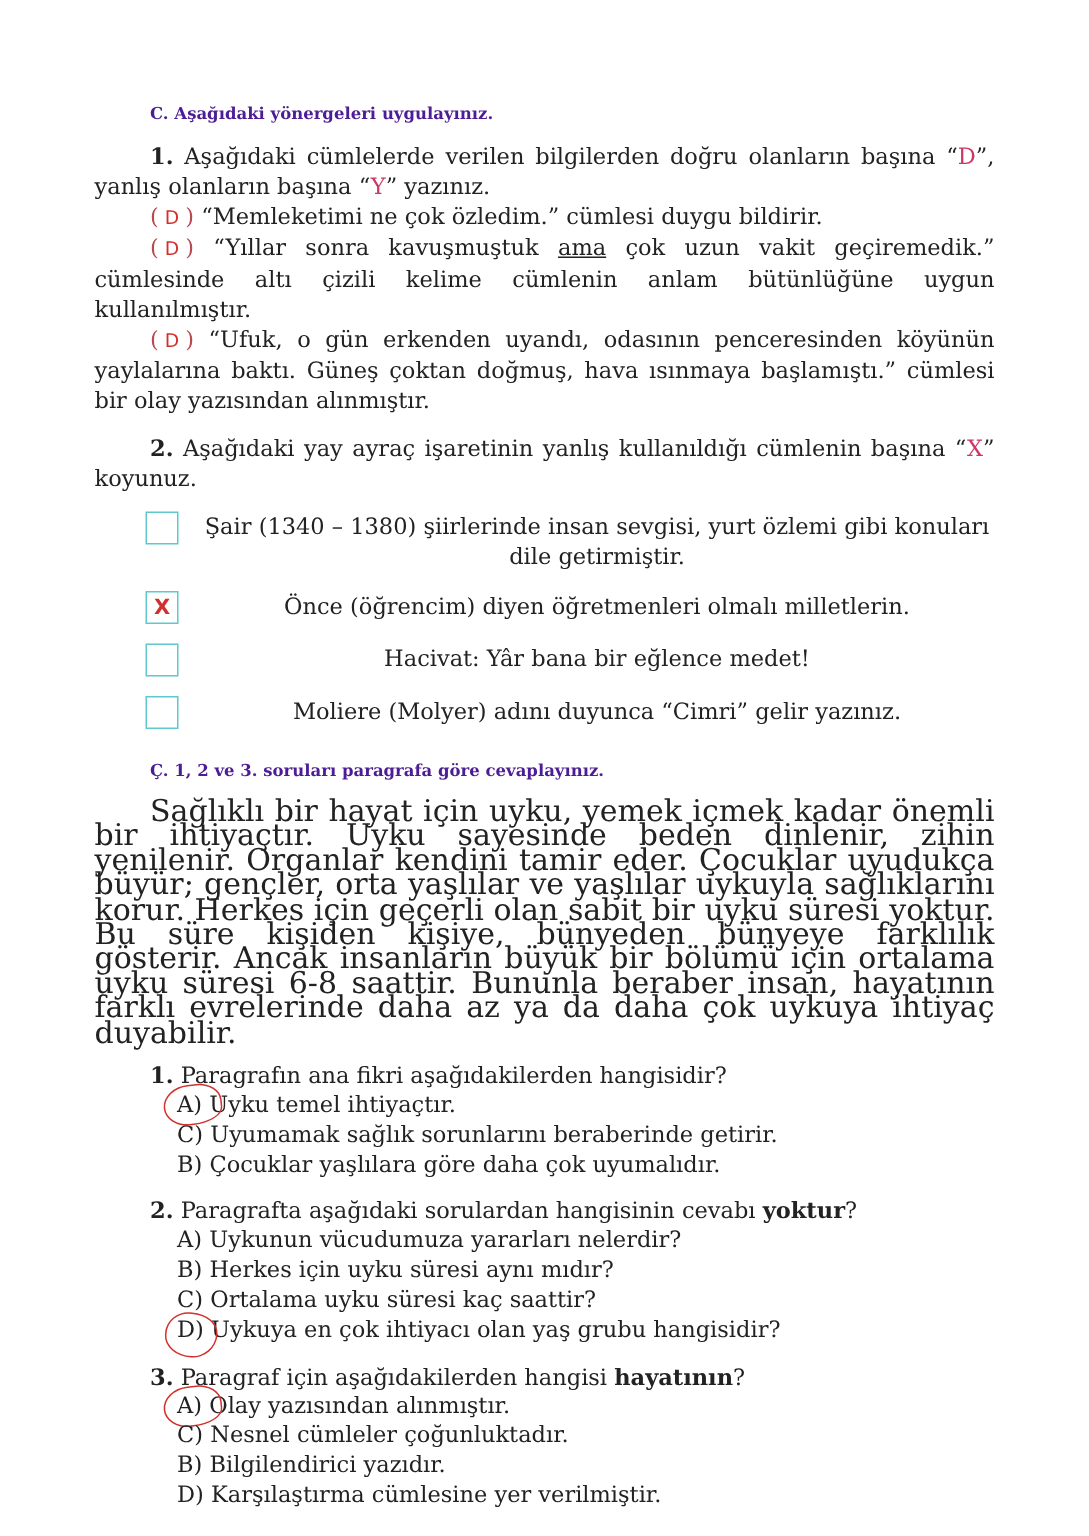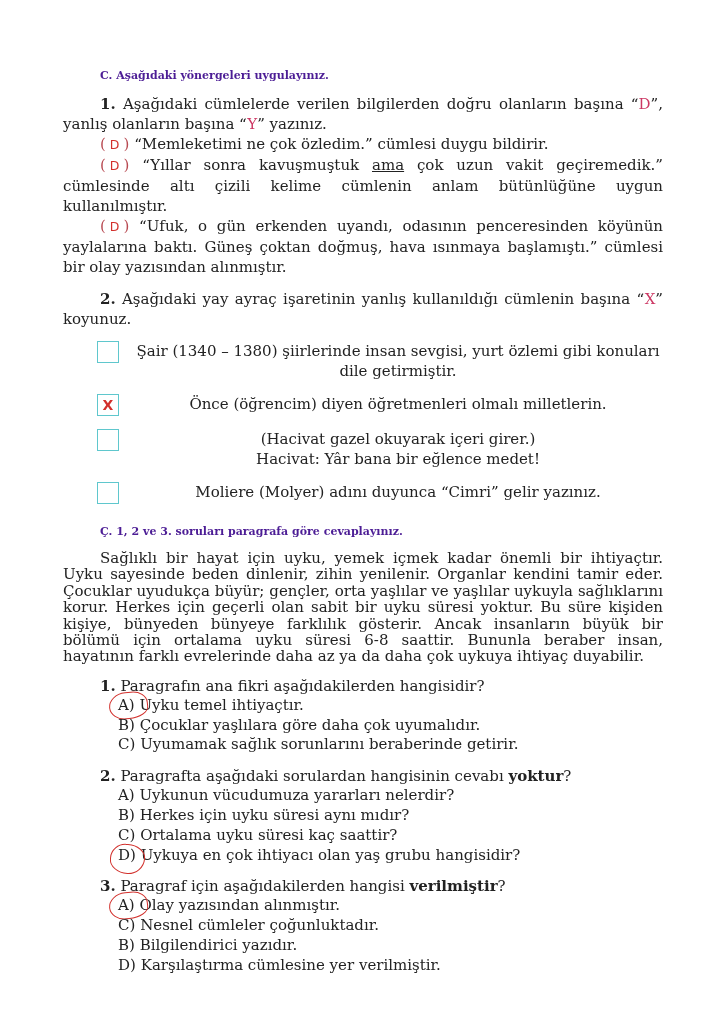--- a/index.html
+++ b/index.html
@@ -56,21 +56,21 @@
     font-family:"DejaVu Sans", sans-serif;
     font-weight:bold;
     font-size:14px;
   }
   .cb-text { flex:1;text-align:center; }
 
   .paragraph {
     margin:0;
     text-align:justify;
     text-indent:37px;
-    font-size:15px;
+    font-size:20px;
     line-height:16.4px;
   }
 
   .question { margin-top:11px; }
   .q-line { padding-left:37px; text-indent:0; margin:0; }
   .option { padding-left:55px; margin:0; line-height:19.8px; }
   .opt-letter { position:relative; display:inline-block; }
   .hand-circle {
     position:absolute;
     left:-9px; top:-4px;
@@ -124,21 +124,20 @@
         <div class="cb-text">
             <div>Önce (öğrencim) diyen öğretmenleri olmalı milletlerin.</div>
           </div>
       </div>
 
       <div class="cb-row">
         <span class="checkbox">
             <span class="cb-mark"></span>
           </span>
         <div class="cb-text">
-          <div>(Hacivat gazel okuyarak içeri girer.)</div>
           <div>Hacivat: Yâr bana bir eğlence medet!</div>
         </div>
       </div>
 
       <div class="cb-row">
         <span class="checkbox">
             <span class="cb-mark"></span>
           </span>
         <div class="cb-text">
             <div>Moliere (Molyer) adını duyunca “Cimri” gelir yazınız.</div>
@@ -147,34 +146,34 @@
 
     </div>
 
     <h2 class="section-title second">Ç. 1, 2 ve 3. soruları paragrafa göre cevaplayınız.</h2>
 
     <p class="paragraph">Sağlıklı bir hayat için uyku, yemek içmek kadar önemli bir ihtiyaçtır. Uyku sayesinde beden dinlenir, zihin yenilenir. Organlar kendini tamir eder. Çocuklar uyudukça büyür; gençler, orta yaşlılar ve yaşlılar uykuyla sağlıklarını korur. Herkes için geçerli olan sabit bir uyku süresi yoktur. Bu süre kişiden kişiye, bünyeden bünyeye farklılık gösterir. Ancak insanların büyük bir bölümü için ortalama uyku süresi 6-8 saattir. Bununla beraber insan, hayatının farklı evrelerinde daha az ya da daha çok uykuya ihtiyaç duyabilir.</p>
 
     <div class="question">
       <p class="q-line"><span class="q-num">1.</span> <span>Paragrafın ana fikri aşağıdakilerden hangisidir?</span><b></b><span></span></p>
       <p class="option"><span class="opt-letter"><span class="hand-circle"></span><span>A)</span></span> <span>Uyku temel ihtiyaçtır.</span></p>
+      <p class="option"><span class="opt-letter"><span>C)</span></span> <span>Uyumamak sağlık sorunlarını beraberinde getirir.</span></p>
       <p class="option"><span class="opt-letter"><span>B)</span></span> <span>Çocuklar yaşlılara göre daha çok uyumalıdır.</span></p>
-      <p class="option"><span class="opt-letter"><span>C)</span></span> <span>Uyumamak sağlık sorunlarını beraberinde getirir.</span></p>
     </div>
 
     <div class="question">
       <p class="q-line"><span class="q-num">2.</span> <span>Paragrafta aşağıdaki sorulardan hangisinin cevabı </span><b>yoktur</b><span>?</span></p>
       <p class="option"><span class="opt-letter"><span>A)</span></span> <span>Uykunun vücudumuza yararları nelerdir?</span></p>
       <p class="option"><span class="opt-letter"><span>B)</span></span> <span>Herkes için uyku süresi aynı mıdır?</span></p>
       <p class="option"><span class="opt-letter"><span>C)</span></span> <span>Ortalama uyku süresi kaç saattir?</span></p>
       <p class="option"><span class="opt-letter"><span class="hand-circle low"></span><span>D)</span></span> <span>Uykuya en çok ihtiyacı olan yaş grubu hangisidir?</span></p>
     </div>
 
     <div class="question">
-      <p class="q-line"><span class="q-num">3.</span> <span>Paragraf için aşağıdakilerden hangisi </span><b>verilmiştir</b><span>?</span></p>
+      <p class="q-line"><span class="q-num">3.</span> <span>Paragraf için aşağıdakilerden hangisi </span><b>hayatının</b><span>?</span></p>
       <p class="option"><span class="opt-letter"><span class="hand-circle"></span><span>A)</span></span> <span>Olay yazısından alınmıştır.</span></p>
       <p class="option"><span class="opt-letter"><span>C)</span></span> <span>Nesnel cümleler çoğunluktadır.</span></p>
       <p class="option"><span class="opt-letter"><span>B)</span></span> <span>Bilgilendirici yazıdır.</span></p>
       <p class="option"><span class="opt-letter"><span>D)</span></span> <span>Karşılaştırma cümlesine yer verilmiştir.</span></p>
     </div>
 
   </div>
 </div>
 
 </body></html>

